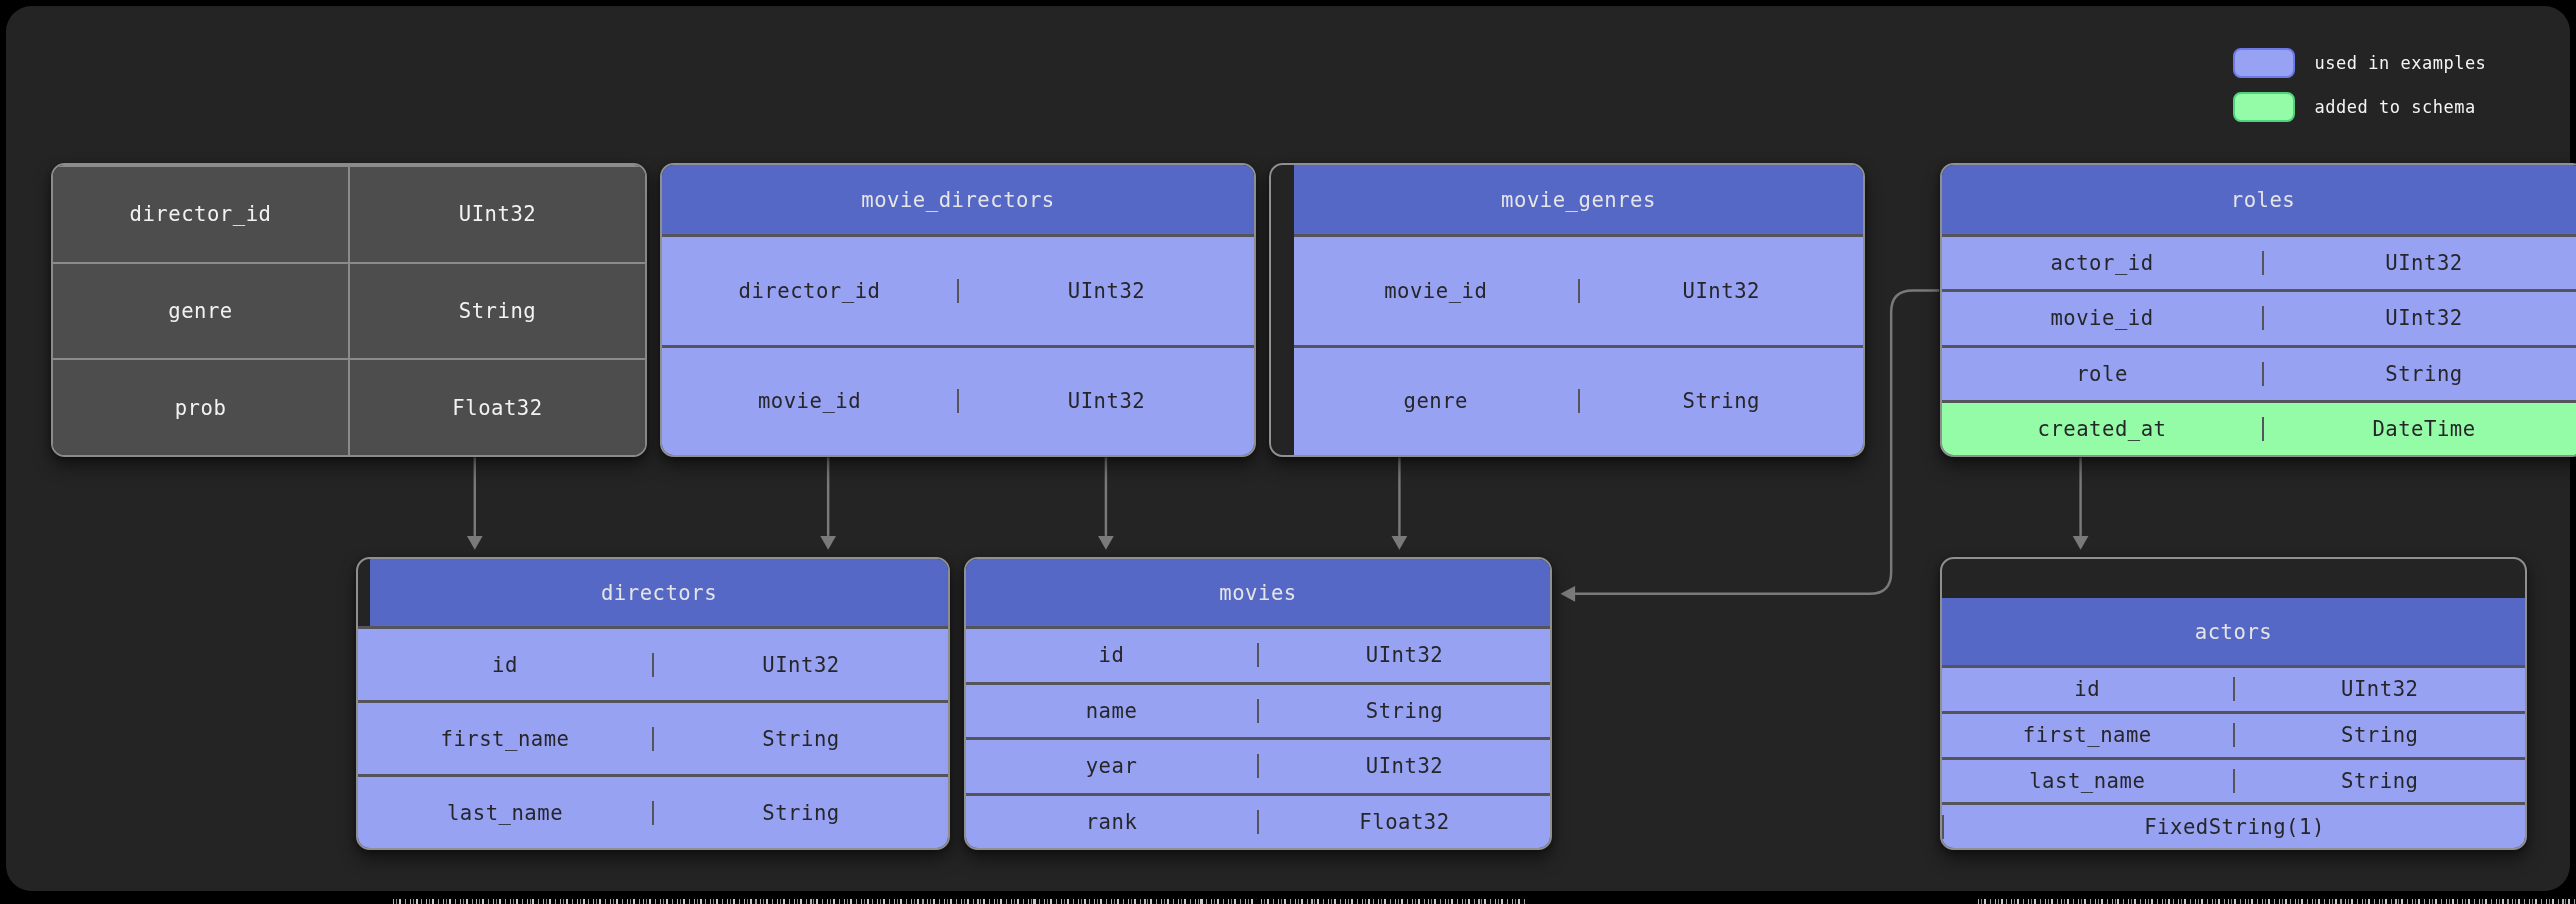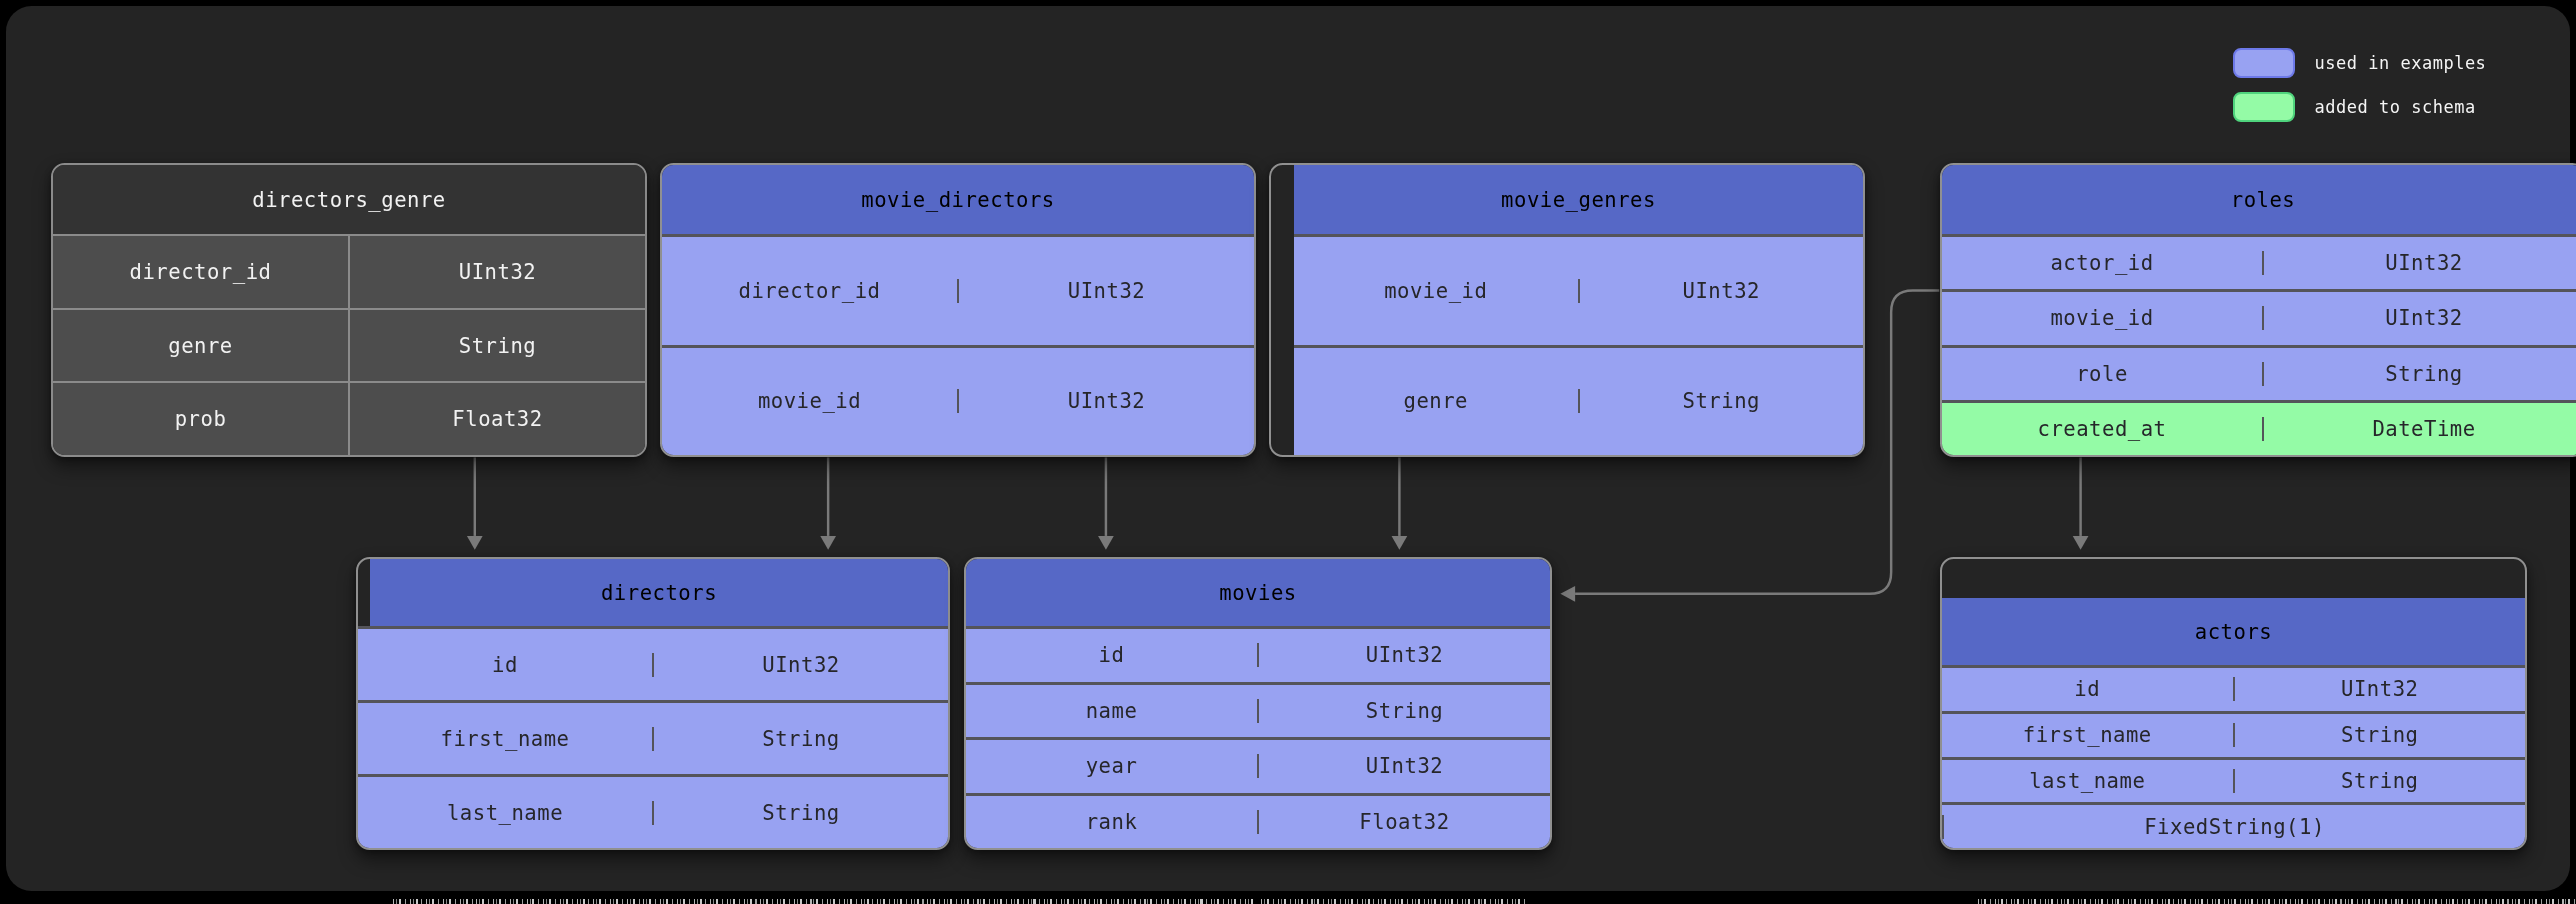--- a/index.html
+++ b/index.html
@@ -19,21 +19,21 @@
   
   .tbl{
     position:absolute;display:flex;flex-direction:column;box-sizing:border-box;
     border-radius:13.7px;overflow:hidden;
     box-shadow:0 9.8px 17.7px rgba(0,0,0,.45),0 2px 5.9px rgba(0,0,0,.35);
   }
   .tbl.example{border:2px solid var(--outline);}
   .tbl.plain{border:2px solid var(--grid-light);}
   .tbl-header{
     flex:none;display:flex;align-items:center;justify-content:center;
-    font-size:20.6px;letter-spacing:0.5px;color:#000000;
+    font-size:20.6px;letter-spacing:0.5px;color:#e5e5e5;
   }
   .example .tbl-header{background:var(--header-blue);}
   .plain .tbl-header{background:var(--plain-header);color:#f2f2f2;}
   .tbl-row{flex:1;display:flex;min-height:0;}
   .example .tbl-row{border-top:3.9px solid var(--grid-dark);background:var(--cell-blue);align-items:center;}
   .plain .tbl-row{border-top:2px solid var(--grid-light);background:var(--plain-cell);}
   .tbl-row.added{background:var(--cell-green);}
   .cell{
     flex:1;display:flex;align-items:center;justify-content:center;
     font-size:20.6px;letter-spacing:0.5px;min-width:0;
@@ -72,21 +72,20 @@
       <path class="edge" d="M 1425 466 L 1425 546"></path>
       <polygon class="edge-head" points="1417,546 1433,546 1425,560"></polygon>
       <path class="edge" d="M 2119 466 L 2119 546"></path>
       <polygon class="edge-head" points="2111,546 2127,546 2119,560"></polygon>
       <path class="edge" d="M 1975 296 L 1948 296 Q 1926 296 1926 318 L 1926 583 Q 1926 605 1904 605 L 1604 605"></path>
       <polygon class="edge-head" points="1604,597 1604,613 1589,605"></polygon>
     </svg>
 
   <div>
       <div class="tbl plain" style="left: 51px; top: 163px; width: 596px; height: 294px;">
-        <div class="tbl-header" style="height: 69px;">directors_genre</div>
         <div class="tbl-row">
           <div class="cell name">director_id</div>
           <div class="cell type">UInt32</div>
         </div>
         <div class="tbl-row">
           <div class="cell name">genre</div>
           <div class="cell type">String</div>
         </div>
         <div class="tbl-row">
           <div class="cell name">prob</div>

